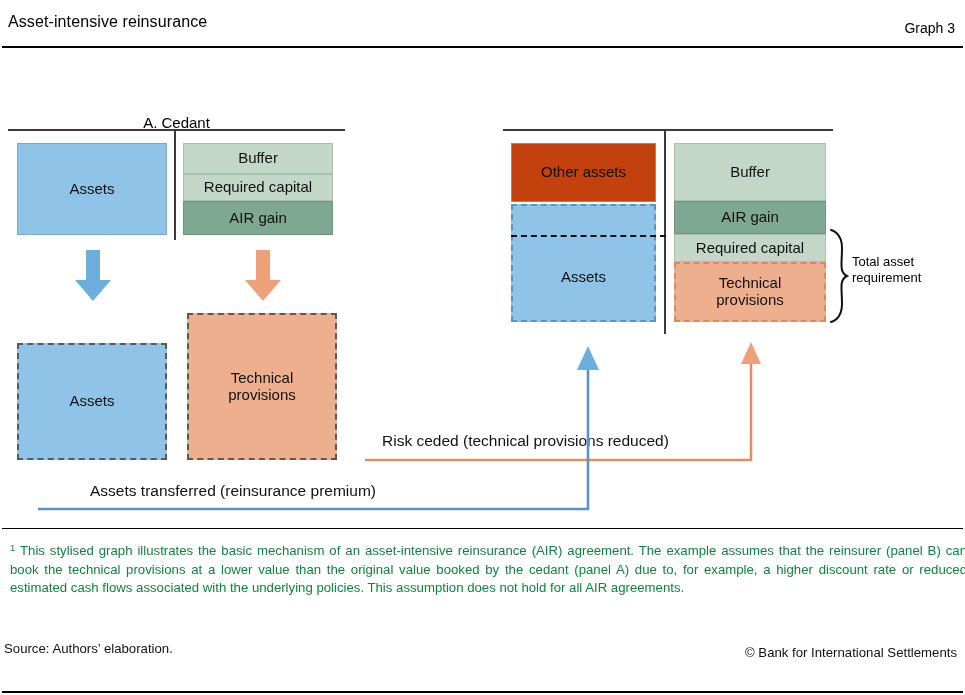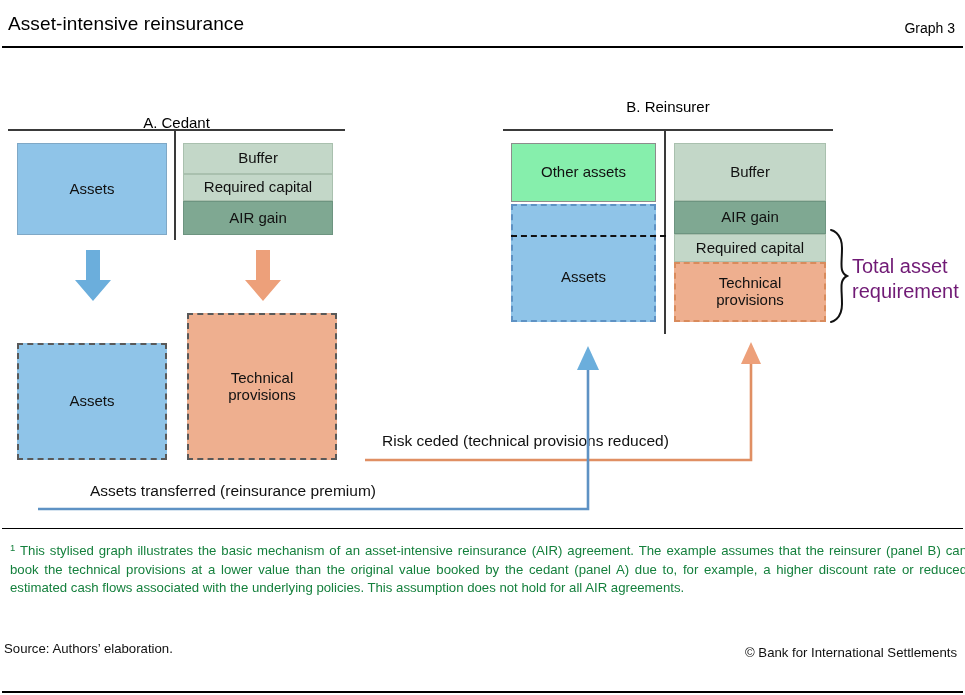--- a/index.html
+++ b/index.html
@@ -11,21 +11,21 @@
     position: relative;
     font-family: "Liberation Sans", sans-serif;
     color: #000000;
     overflow: hidden;
   }
   .page { position: absolute; inset: 0; }
 
   
   .hdr-title {
     position: absolute; left: 8px; top: 13px;
-    font-size: 19px; letter-spacing: .1px;
+    font-size: 16px; letter-spacing: .1px;
     white-space: nowrap;
   }
   .hdr-graph {
     position: absolute; right: 10px; top: 20px;
     font-size: 14px; white-space: nowrap;
   }
   .rule-top {
     position: absolute; left: 2px; top: 46px;
     width: 961px; height: 2px; background: #000;
   }
@@ -43,21 +43,21 @@
     position: absolute;
     box-sizing: border-box;
     display: flex; align-items: center; justify-content: center;
     text-align: center;
     font-size: 15px; line-height: 1.12;
     color: #111;
   }
   .bx-blue   { background: #8FC4E8; border: 1px solid #7FA8C6; }
   .bx-blue-d { background: #8FC4E8; border: 2px dashed #595959; }
   .bx-blue-db{ background: #8FC4E8; border: 2px dashed #5E92C4; }
-  .bx-paleblue { background: #86efac; border: 1px solid #8C8C8C; }
+  .bx-paleblue { background: #c2410c; border: 1px solid #8C8C8C; }
   .bx-green-l{ background: #C3D7C8; border: 1px solid #A9C0AE; }
   .bx-green-d{ background: #7FA892; border: 1px solid #6D9480; }
   .bx-salmon-d { background: #EEAF8F; border: 2px dashed #595959; }
   .bx-salmon-dd { background: #EEAF8F; border: 2px dashed #D98B5C; }
 
   .inner-dash {
     position: absolute;
     border-top: 2px dashed #111;
     height: 0;
   }
@@ -72,22 +72,22 @@
 
   .conn-label {
     position: absolute;
     font-size: 15.5px; white-space: nowrap; color: #111;
   }
 
   
   .brace { position: absolute; }
   .brace svg { display: block; }
   .brace-label {
-    position: absolute; font-size: 20px; line-height: 1.25;
-    color: #701a75; white-space: nowrap;
+    position: absolute; font-size: 13px; line-height: 1.25;
+    color: #000000; white-space: nowrap;
   }
 
   
   .rule-foot {
     position: absolute; left: 2px; width: 961px; height: 1px; background: #000;
   }
   .footnote {
     position: absolute; left: 4px; width: 957px;
     font-size: 13.2px; line-height: 1.42;
     text-align: justify; text-justify: inter-word;
@@ -148,21 +148,20 @@
   <div class="box bx-blue-d" style="left:17px; top:343px; width:150px; height:117px;">
     <span>Assets</span>
   </div>
 
   <div class="box bx-salmon-d" style="left:187px; top:313px; width:150px; height:147px;">
     <span style="display:block; width:110px;">
       <span>Technical provisions</span>
     </span>
   </div>
 
-  <div class="panel-title" style="left:503px; top:98px; width:330px;">B. Reinsurer</div>
   <div class="panel-rule" style="left:503px; top:129px; width:330px;"></div>
   <div class="panel-divider" style="left:664px; top:130px; height:204px;"></div>
 
   <div class="box bx-paleblue" style="left:511px; top:143px; width:145px; height:59px;">
     <span>Other assets</span>
   </div>
 
   <div class="box bx-blue-db" style="left:511px; top:204px; width:145px; height:118px;">
     <span style="position:relative; top:14px;">Assets</span>
   </div>

